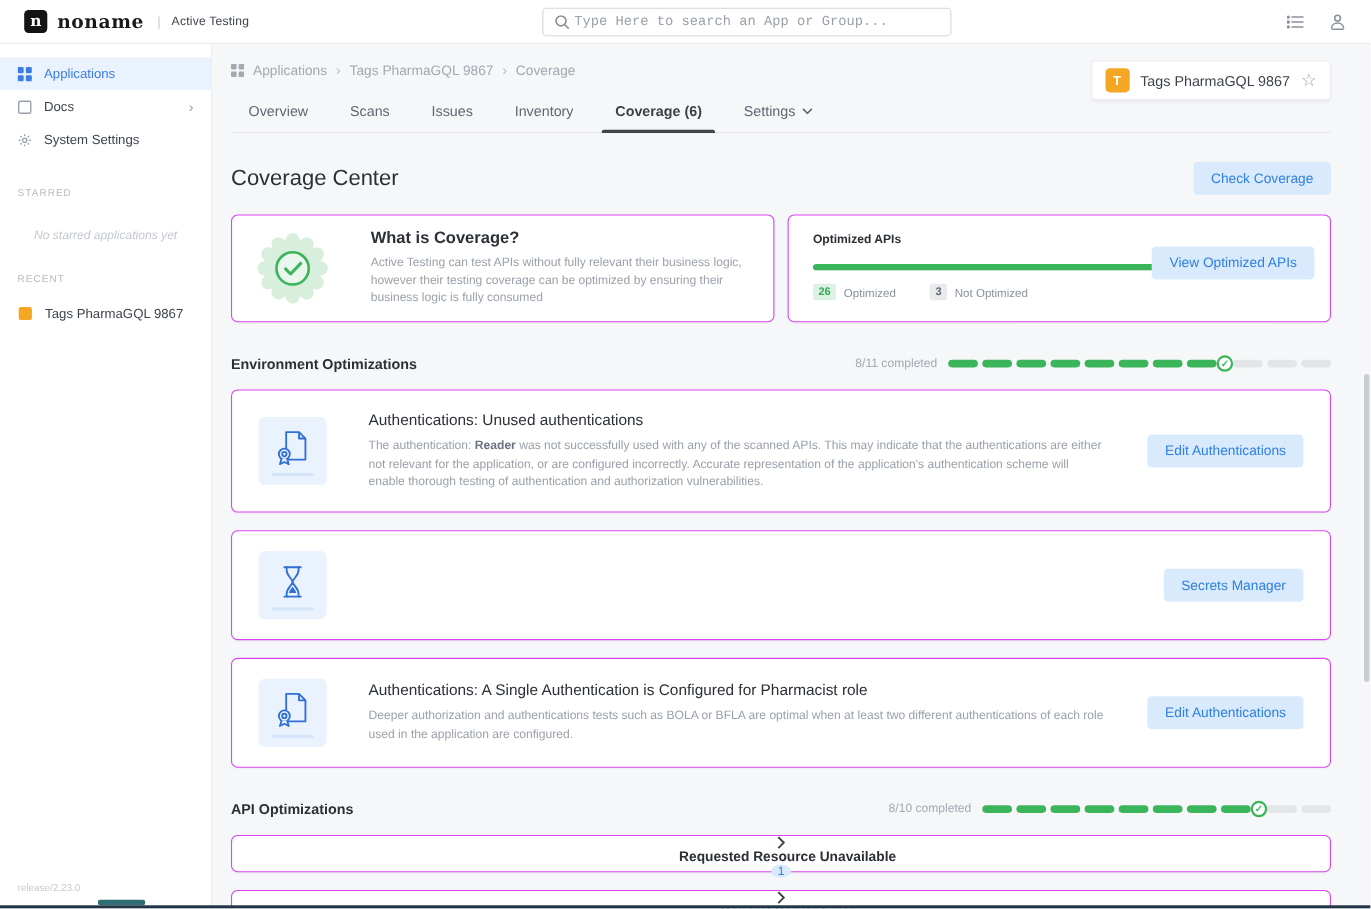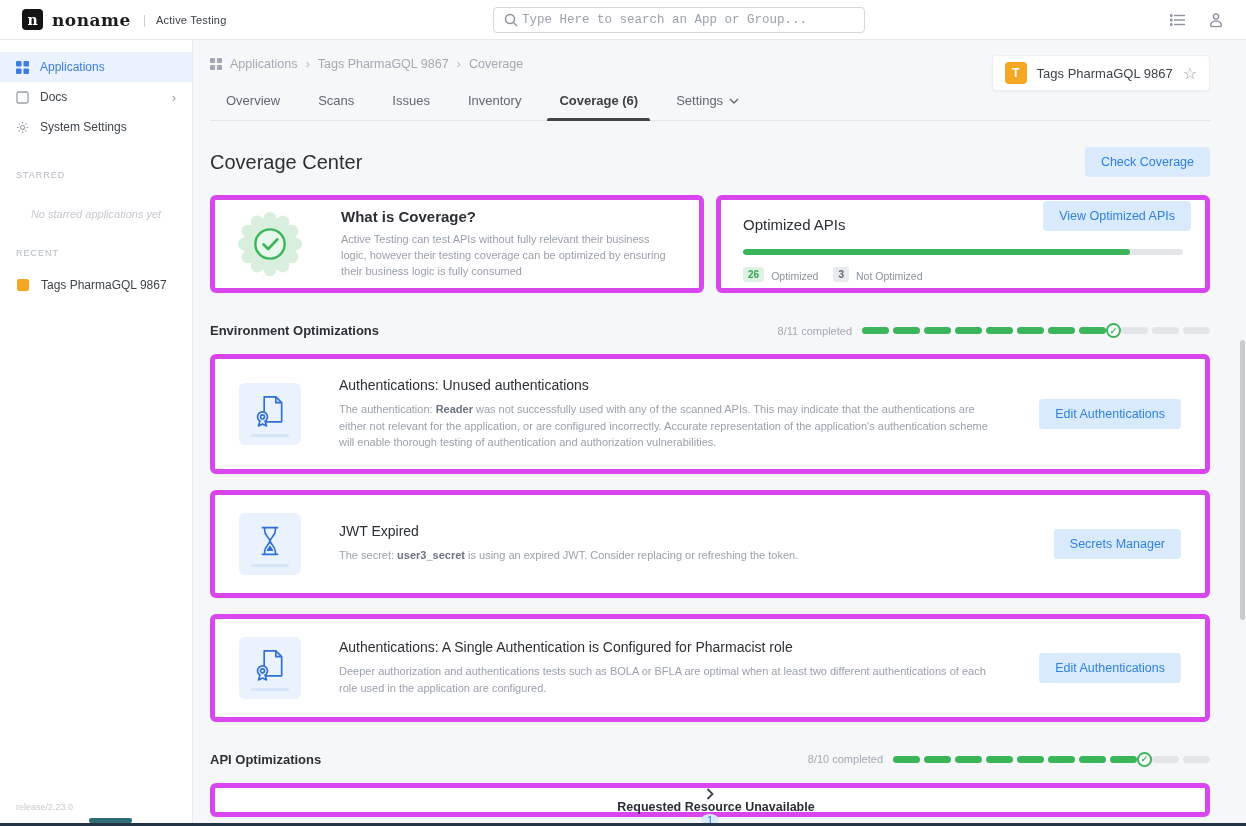--- a/index.html
+++ b/index.html
@@ -47,34 +47,34 @@
   .app-badge .nm { font-size:13px; color:#3d434b; }
   .app-badge .star { font-size:16px; color:#9aa1ab; }
 
   
   .title-row { display:flex; align-items:center; justify-content:space-between; margin-top:26px; }
   .page-title { font-size:20px; font-weight:500; color:#2b3036; }
   .btn { background:#d9eafc; color:#2f80e0; border:none; border-radius:4px; font-size:12.5px; font-weight:500; padding:8px 16px; cursor:pointer; font-family:"Liberation Sans",sans-serif; white-space:nowrap; }
 
   
   .cards-top { display:flex; gap:12px; margin-top:18px; }
-  .card { background:#fff; border:5px solid #d946ef; border-radius:6px; box-shadow:0 1px 2px rgba(40,50,60,.04); }
+  .card { background:#fff; border:1px solid #d946ef; border-radius:6px; box-shadow:0 1px 2px rgba(40,50,60,.04); }
   .card-what { flex:1; display:flex; align-items:center; padding:14px 22px; gap:38px; height:98px; }
   .cw-title { font-size:15px; font-weight:700; color:#2b3036; }
   .cw-body { font-size:11px; color:#9aa1ab; line-height:1.45; margin-top:7px; max-width:420px; }
   .card-opt { flex:1; padding:16px 22px; height:98px; position:relative; }
-  .co-title { font-size:15px; font-weight:400; color:#2b3036; }
-  .co-btn { position:absolute; right:14px; top:1px; }
+  .co-title { font-size:11px; font-weight:700; color:#2b3036; }
+  .co-btn { position:absolute; right:14px; top:28px; }
   .co-track { margin-top:16px; height:6px; background:#e3e5e9; border-radius:3px; overflow:hidden; }
   .co-fill { height:100%; background:#3bb55a; border-radius:3px; }
   .co-legend { display:flex; align-items:flex-end; gap:7px; margin-top:12px; }
   .pill { font-size:10px; font-weight:700; padding:2px 5px; border-radius:3px; }
   .pill-green { background:#ddf2e3; color:#34a853; }
   .pill-gray { background:#e8eaed; color:#5f6773; }
-  .legend-lbl { font-size:10.5px; color:#8b929c; margin-right:8px; }
+  .legend-lbl { font-size:10.5px; color:#8b929c; margin-right:24px; }
 
   
   .section-row { display:flex; align-items:center; justify-content:space-between; margin-top:30px; }
   .section-title { font-size:13px; font-weight:700; color:#2b3036; }
   .section-right { display:flex; align-items:center; gap:10px;text-align:center; }
   .completed-lbl { font-size:11px; color:#a2a9b2; }
   .segbar { display:flex; align-items:center; gap:4px; }
   .seg { width:27px; height:7px; border-radius:3.5px; background:#e3e5e9; flex:none; }
   .seg.on { background:#3bb55a; }
   .seg-check { width:15px; height:15px; border:2px solid #3bb55a; border-radius:50%; background:#fff; color:#3bb55a; font-size:9px; font-weight:700; display:flex; align-items:center; justify-content:center; margin:0 -4px; position:relative; z-index:1; flex:none; }
@@ -327,24 +327,20 @@
 
     <div class="card opt-card">
       <div class="opt-icon">
         <svg width="40" height="40" viewBox="0 0 48 48" fill="none" stroke="#2f6fd6" stroke-width="2" stroke-linecap="round">
           <path d="M15 8h18M15 40h18"></path>
           <path d="M17.5 8v3c0 6.5 5.5 8.5 6.5 13-1 4.5-6.5 6.5-6.5 13v3M30.5 8v3c0 6.5-5.5 8.5-6.5 13 1 4.5 6.5 6.5 6.5 13v3"></path>
           <path d="M20 36c1-4 4-5.5 4-7.5 0 2 3 3.5 4 7.5z" fill="#2f6fd6" stroke="none"></path>
         </svg>
         <div class="underline"></div>
       </div>
-      <div class="opt-text">
-        <div class="opt-title">JWT Expired</div>
-        <div class="opt-body"><span>The secret: </span><b>user3_secret</b><span> is using an expired JWT. Consider replacing or refreshing the token.</span></div>
-      </div>
       <button class="btn">Secrets Manager</button>
     </div>
 
     <div class="card opt-card">
       <div class="opt-icon">
         <svg width="40" height="40" viewBox="0 0 48 48" fill="none" stroke="#2f6fd6" stroke-width="2" stroke-linejoin="round">
           <path d="M17 7h14l7 7v23H17z"></path>
             <path d="M31 7v7h7"></path>
           <circle cx="15" cy="31" r="6" fill="#eaf2fd"></circle>
             <circle cx="15" cy="31" r="2.4"></circle>

